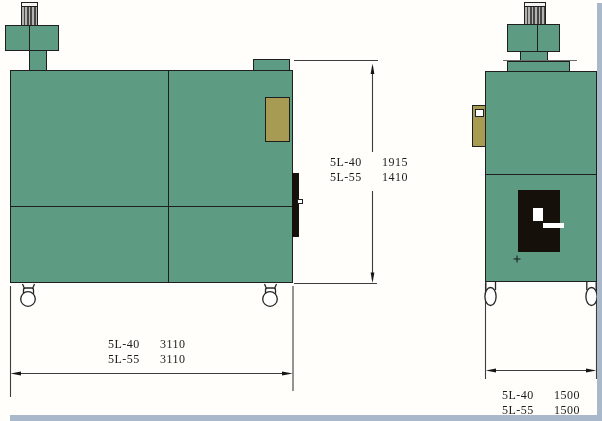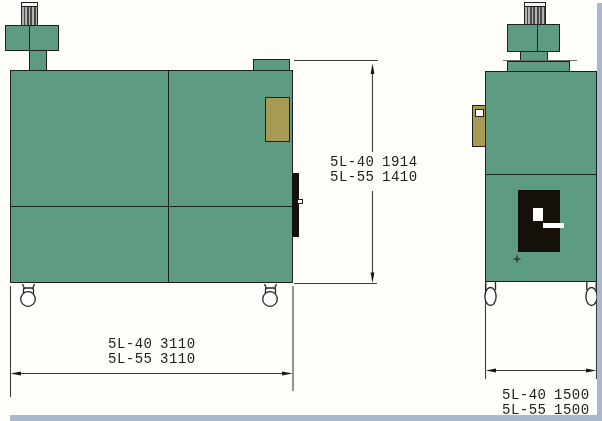--- a/index.html
+++ b/index.html
@@ -31,21 +31,21 @@
     border:1.2px solid var(--outline);
     background:repeating-linear-gradient(90deg,#b3b3b1 0 1.6px,#474745 1.6px 3.4px);
   }
   .flange-rule{background:#6b6b69;height:1.4px;}
   svg#dims{position:absolute;left:0;top:0;pointer-events:none;}
   #dims .ext,#dims .dim{stroke:var(--dim-line);stroke-width:1.1;fill:none;}
   #dims .arr{fill:#161616;stroke:none;}
   #dims .caster{stroke:#262626;stroke-width:1.3;fill:#ffffff;}
   #dims .caster path{fill:none;}
   #dims .plus{stroke:#161616;stroke-width:1;fill:none;}
-  .dim-label{position:absolute;color:var(--text);font-size:14px;letter-spacing:0.5px;font-family:Liberation Mono, monospace;}
+  .dim-label{position:absolute;color:var(--text);font-size:12px;letter-spacing:0.5px;}
   .dim-row{display:flex;line-height:15px;white-space:nowrap;}
   .dim-model{display:inline-block;width:40px;}
   .dim-value{display:inline-block;margin-left:12px;}
   .edge{background:var(--frame-blue);}
 </style>
 </head>
 <body>
 
 <div id="stage">
 
@@ -125,21 +125,21 @@
     </div>
     <div class="dim-row">
       <span class="dim-model">5L-55</span>
       <span class="dim-value">3110</span>
     </div>
   </div>
 
   <div class="dim-label" style="left:330px;top:155px;">
     <div class="dim-row">
       <span class="dim-model">5L-40</span>
-      <span class="dim-value">1914</span>
+      <span class="dim-value">1915</span>
     </div>
     <div class="dim-row">
       <span class="dim-model">5L-55</span>
       <span class="dim-value">1410</span>
     </div>
   </div>
 
   <div class="dim-label" style="left:502px;top:388px;">
     <div class="dim-row">
       <span class="dim-model">5L-40</span>

